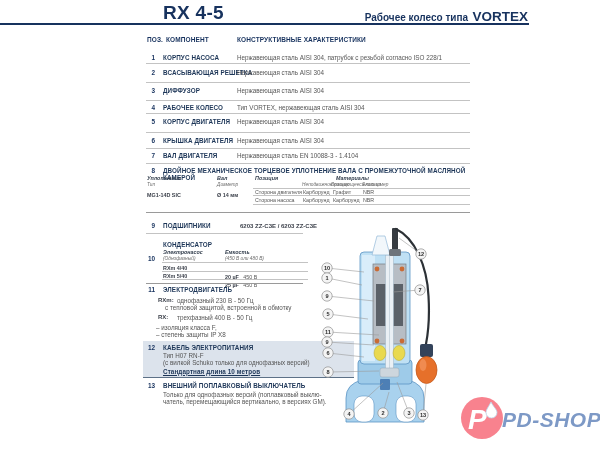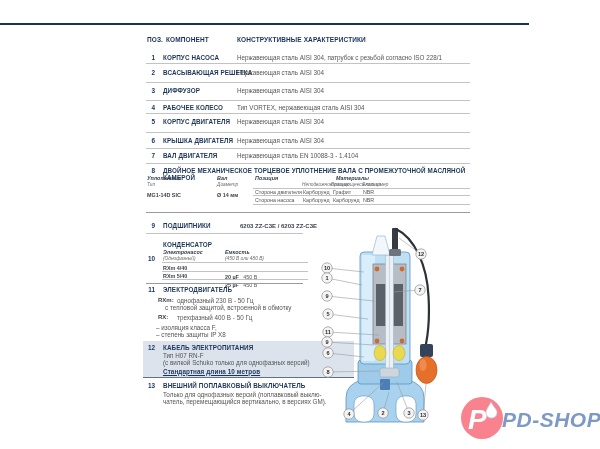--- a/index.html
+++ b/index.html
@@ -25,20 +25,25 @@
   .band{background:#dce3ec;}
   .ul{text-decoration:underline;}
   .just{width:178px;}
   svg text{font-family:"Liberation Sans",sans-serif;}
 </style>
 </head>
 <body>
 
 <div id="page">
 
+  <div class="abs model navy" style="left:163px;top:2px;">RX 4-5</div>
+  <div class="abs subhead navy" style="left:250px;top:7px;">
+    <span class="lbl">Рабочее колесо типа</span>
+    <span class="typ">VORTEX</span>
+  </div>
   <div class="abs rule" style="left:0;top:23px;width:529px;"></div>
 
   <div class="abs colhead" style="left:147px;top:36px;">ПОЗ.</div>
   <div class="abs colhead" style="left:166px;top:36px;">КОМПОНЕНТ</div>
   <div class="abs colhead" style="left:237px;top:36px;">КОНСТРУКТИВНЫЕ ХАРАКТЕРИСТИКИ</div>
 
   <div>
     <div class="abs num" style="left:143px;top:54px;">1</div>
     <div class="abs cname" style="left:163px;top:54px;">КОРПУС НАСОСА</div>
     <div class="abs cval" style="left:237px;top:54px;">Нержавеющая сталь AISI 304, патрубок с резьбой согласно ISO 228/1</div>

